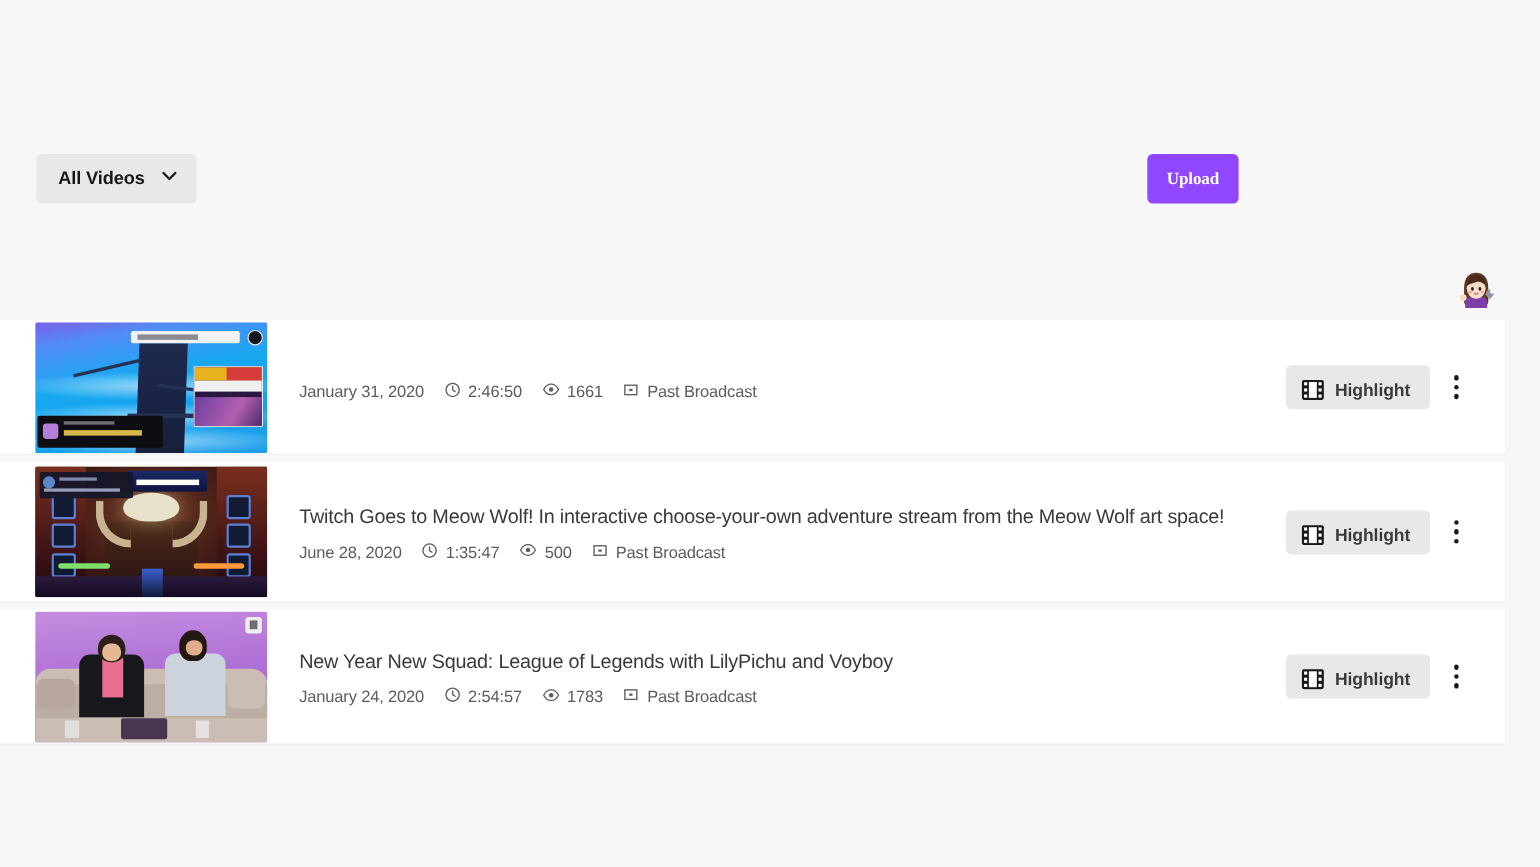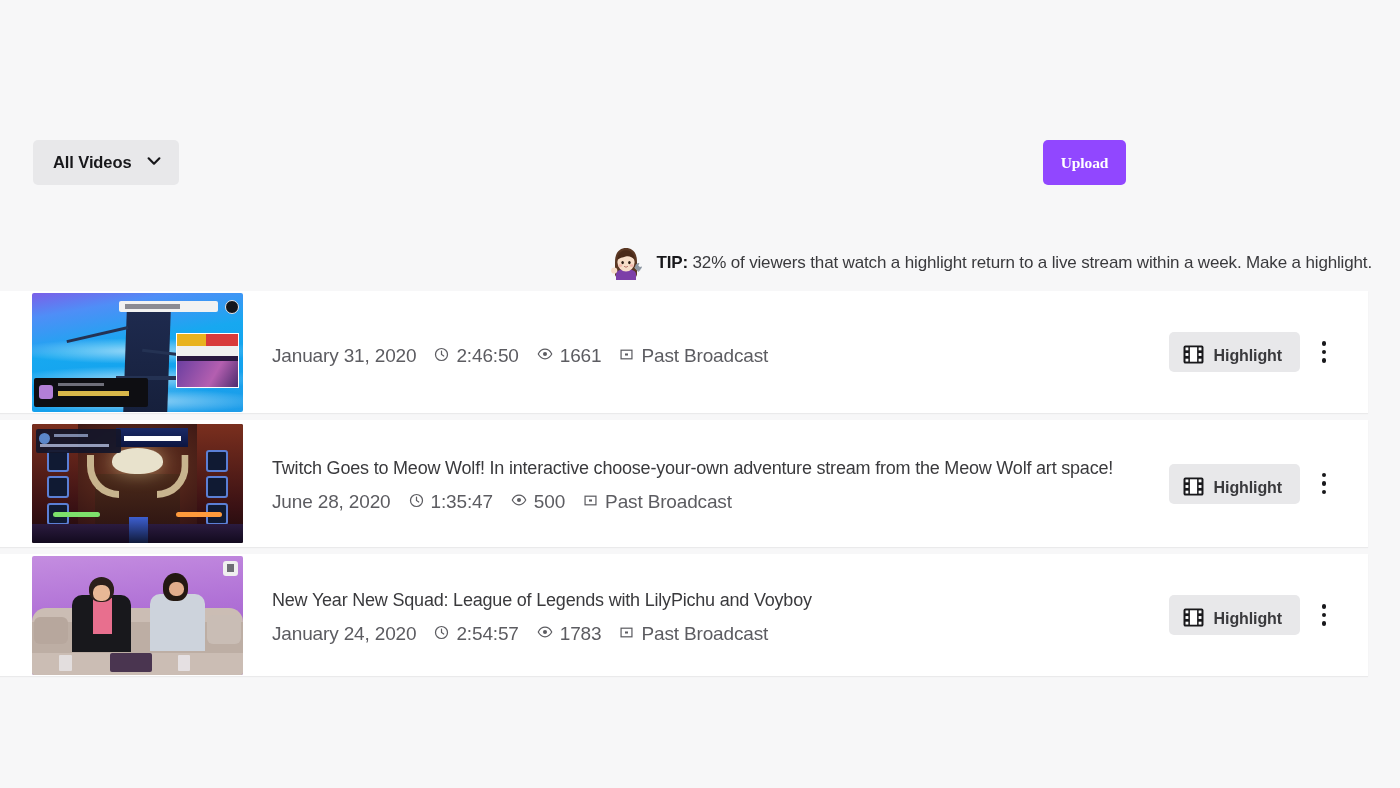--- a/index.html
+++ b/index.html
@@ -255,21 +255,21 @@
     min-width: 0;
   }
   .video-title {
     font-size: 18px; color: #3a3a3d; letter-spacing: -0.2px;
     line-height: 29px; font-weight: 400;
     max-width: 860px;
   }
   .meta {
     display: flex; align-items: center;
     margin-top: 8px;
-    font-size: 19px; color: #5c5c61; letter-spacing: -0.15px;
+    font-size: 15px; color: #5c5c61; letter-spacing: -0.15px;
   }
   .meta .date { margin-right: 18px; }
   .meta .mi { display: inline-flex; align-items: center; margin-right: 18px; }
   .meta .mi:last-child { margin-right: 0; }
   .meta .mi svg { margin-right: 7px; flex: 0 0 auto; }
 
   .row-actions {
     flex: 0 0 auto;
     display: flex; align-items: center;
     padding-right: 24px;
@@ -330,21 +330,20 @@
         <ellipse cx="25.7" cy="22.6" rx="1.9" ry="1.3" fill="#f2a9a2" opacity=".75"></ellipse>
 
         <path d="M18.4 23.6 Q20 25.2 21.6 23.6" stroke="#b5726a" stroke-width="1" fill="none" stroke-linecap="round"></path>
 
         <circle cx="8.2" cy="27.5" r="3.1" fill="#f7ddc8"></circle>
 
         <path d="M30.4 22.6 l4.2 4.2 -2.2 2.2 -4.2 -4.2 z" fill="#9aa3ad"></path>
         <path d="M33.4 20.2 a3.4 3.4 0 1 0 2.6 3.3 l-2.1 .6 -1.6 -1.6 z" fill="#8d97a3"></path>
       </svg>
     </span>
-    <span class="tip-text"><b>TIP:</b><span> 32% of viewers that watch a highlight return to a live stream within a week. Make a highlight.</span></span>
   </div>
 
   <div class="video-list">
 
     <div class="video-row row-1">
       <div class="thumb-wrap">
         <div class="thumb tn1">
           <div class="wave" style="top:38%"></div>
           <div class="wave" style="top:62%"></div>
           <div class="wave" style="top:80%"></div>

